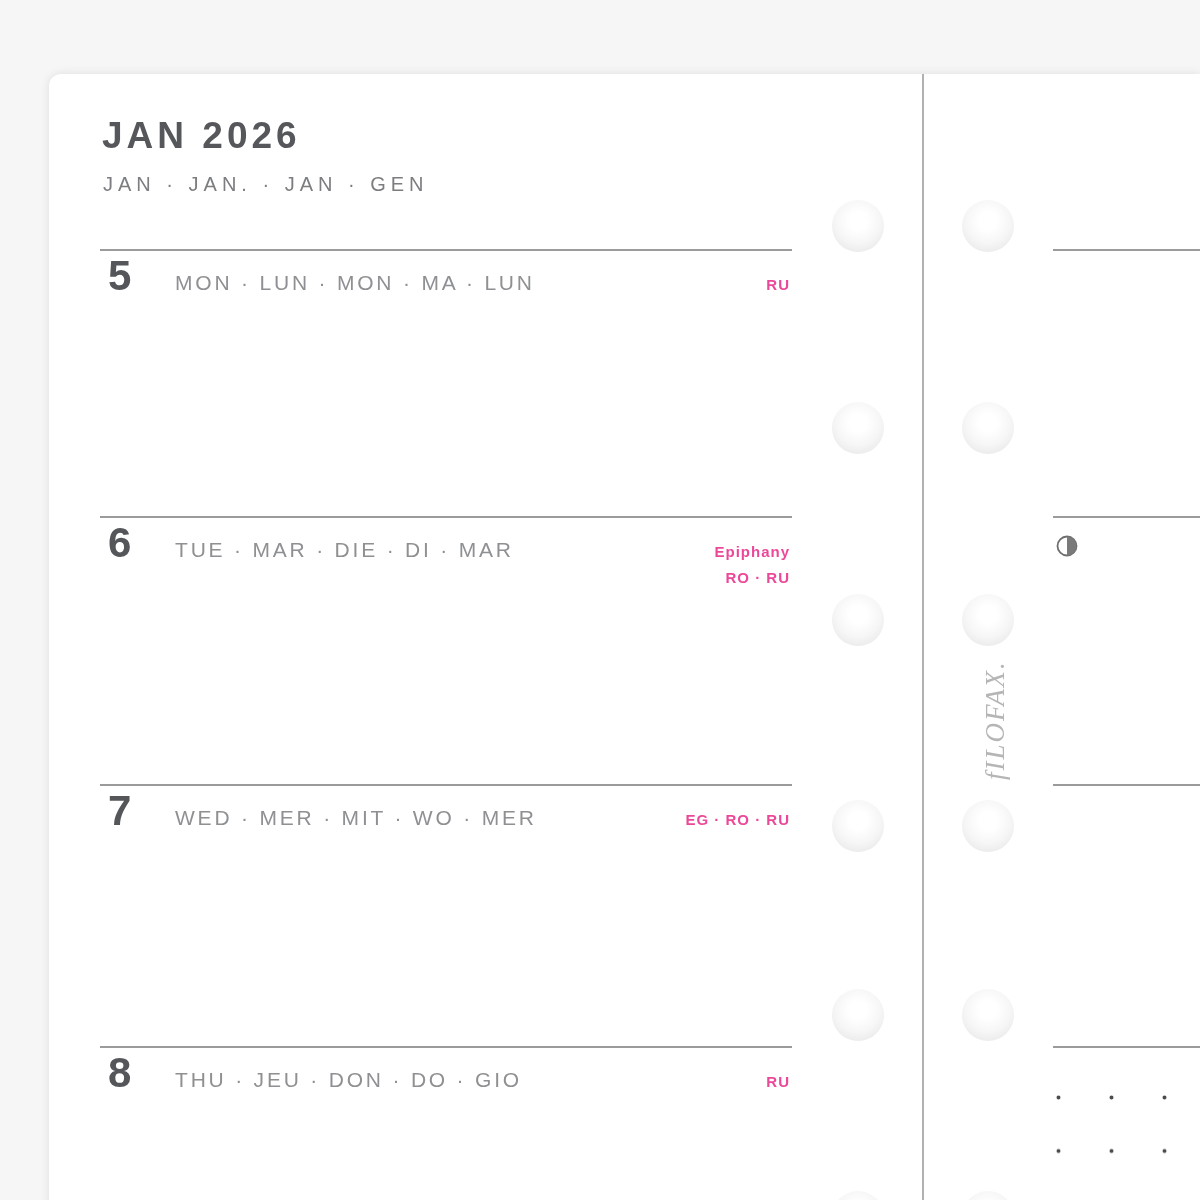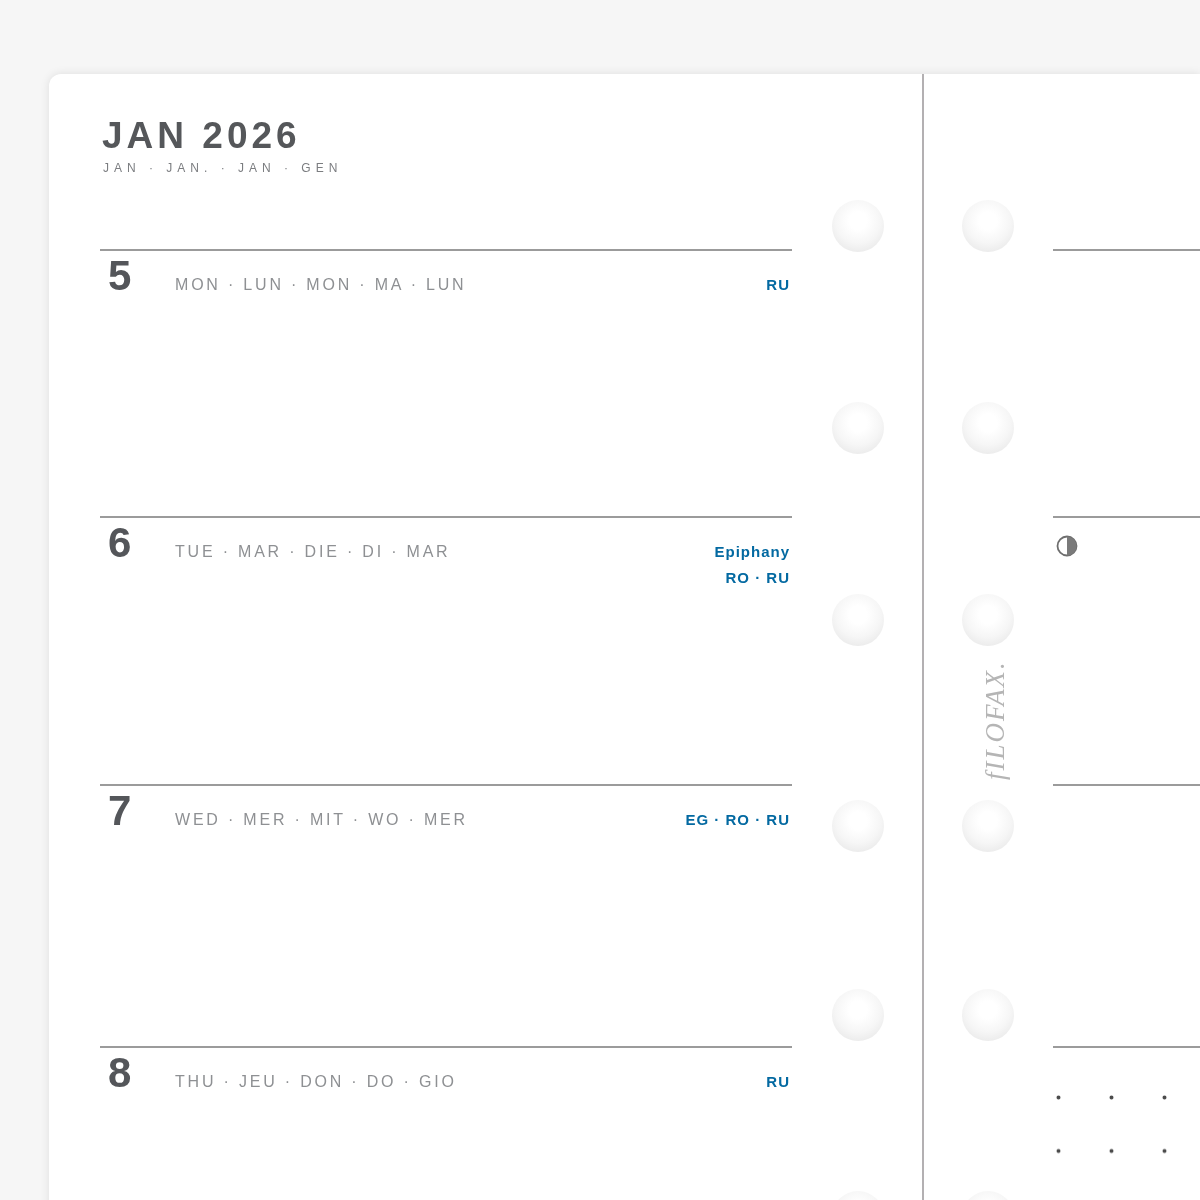--- a/index.html
+++ b/index.html
@@ -28,22 +28,22 @@
     position: absolute;
     left: 53px; top: 43px;
     font-size: 37px;
     font-weight: 700;
     letter-spacing: 4px;
     line-height: 1;
     color: #55575a;
   }
   .month-subtitle {
     position: absolute;
-    left: 54px; top: 88px;
-    font-size: 12px;
+    left: 54px; top: 100px;
+    font-size: 20px;
     letter-spacing: 5px;
     line-height: 1;
     color: #7b7d80;
   }
   
   .day-row {
     position: absolute;
     left: 51px;
     width: 692px;
     border-top: 2px solid #9b9b9b;
@@ -55,33 +55,33 @@
   }
   .day-number {
     font-size: 42px;
     font-weight: 700;
     line-height: 1;
     color: #54565a;
     width: 67px;
     flex: 0 0 auto;
   }
   .day-names {
-    font-size: 16px;
+    font-size: 21px;
     letter-spacing: 2.8px;
     color: #8e9093;
     white-space: nowrap;
   }
   .day-events {
     margin-left: auto;
     text-align: right;
     font-size: 15px;
     font-weight: 700;
     letter-spacing: 1px;
     line-height: 26px;
-    color: #0369a1;
+    color: #ec4899;
     white-space: nowrap;
   }
   .row-0 { top: 175px; }
   .row-1 { top: 442px; }
   .row-2 { top: 710px; }
   .row-3 { top: 972px; }
   
   .gutter-line {
     position: absolute;
     left: 873px; top: 0; bottom: 0;

